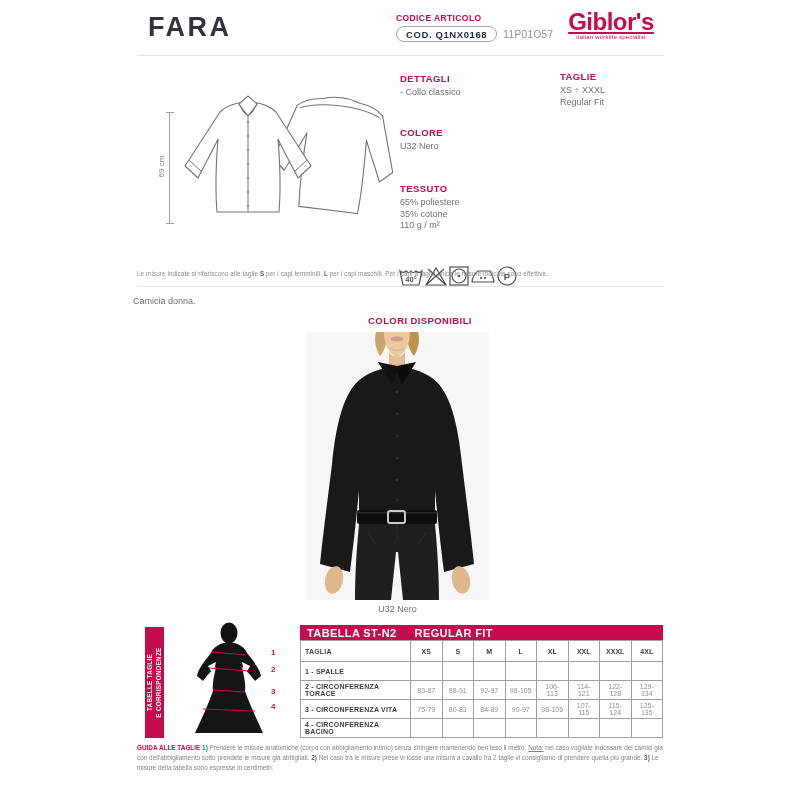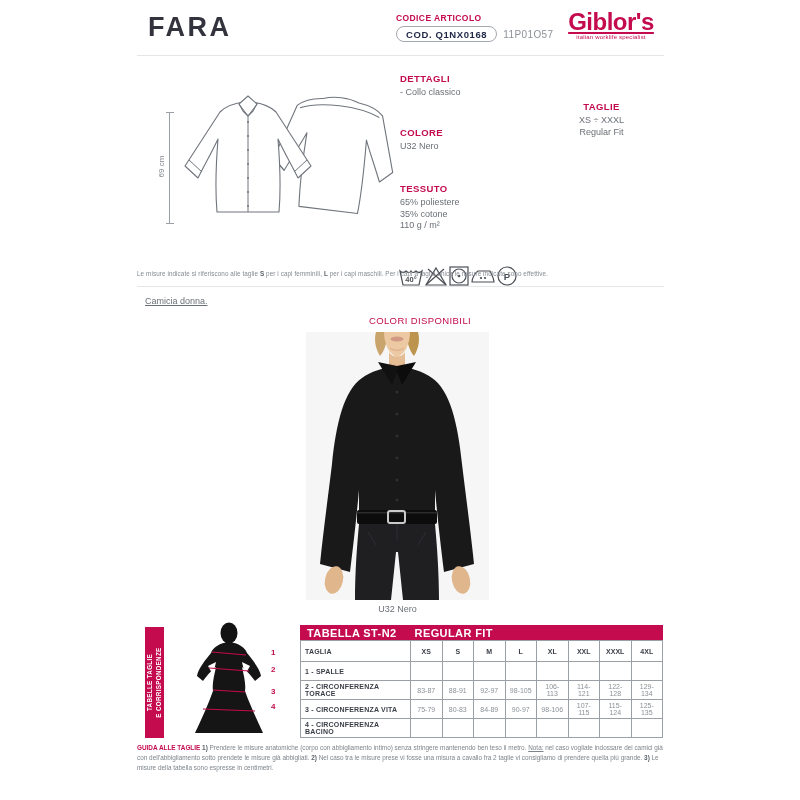--- a/index.html
+++ b/index.html
@@ -23,28 +23,28 @@
   
   .dim-line { left:169px; top:112px; width:7px; height:112px; border-left:1px solid #9aa0a6; }
   .dim-line:before, .dim-line:after { content:""; position:absolute; left:-4px; width:8px; height:1px; background:#9aa0a6; }
   .dim-line:before { top:0; } .dim-line:after { bottom:0; }
   .dim-label { left:136px; top:162px; width:50px; text-align:center; font-size:8px; color:#80858b; transform:rotate(-90deg); }
 
   
   .spec { left:400px; width:180px; }
   .spec h4, .spec-r h4 { font-size:9.5px; font-weight:bold; color:var(--brand); letter-spacing:.4px; margin-bottom:3px; }
   .spec .v, .spec-r .v { font-size:9px; color:var(--gray); line-height:1.3; }
-  .spec-r { left:540px; top:71px; width:123px; text-align:center;margin-top:30px; }
+  .spec-r { left:560px; top:71px; width:123px; text-align:left; }
 
   .care-row { left:398px; top:241px; display:flex; align-items:center;margin-top:24px; }
   .care-row svg { display:block; }
 
   .note { left:137px; top:270px; width:527px; font-size:6.3px; color:#84898f; letter-spacing:.1px; }
-  .desc { left:145px; top:296px; font-size:9px; color:var(--gray);text-decoration:underline; }
-  .colors-title { left:320px; top:315px; width:200px; text-align:center; font-size:9.5px; font-weight:normal; color:var(--brand); letter-spacing:.4px; }
+  .desc { left:133px; top:296px; font-size:9px; color:var(--gray); }
+  .colors-title { left:320px; top:315px; width:200px; text-align:center; font-size:9.5px; font-weight:bold; color:var(--brand); letter-spacing:.4px; }
   .caption { left:306px; top:604px; width:183px; text-align:center; font-size:9px; color:var(--gray); }
 
   
   .side-bar { left:145px; top:627px; width:19px; height:111px; background:var(--brand); }
   .side-bar .rot { position:absolute; left:-46px; top:46px; width:111px; height:19px; transform:rotate(-90deg); display:flex; flex-direction:column; align-items:center; justify-content:center; color:#fff; font-size:6.3px; font-weight:bold; line-height:1.3; letter-spacing:.3px; white-space:nowrap; }
   .pt-num { left:271px; font-size:8px; font-weight:bold; color:var(--brand); }
 
   .tbl-wrap { left:300px; top:625px; width:363px; }
   .tbl-bar { height:15px; background:var(--brand); color:#fff; display:flex; align-items:center; gap:18px; padding-left:7px; font-size:11px; font-weight:bold; letter-spacing:.4px; }
   table.sizes { width:363px; border-collapse:collapse; table-layout:fixed; }

